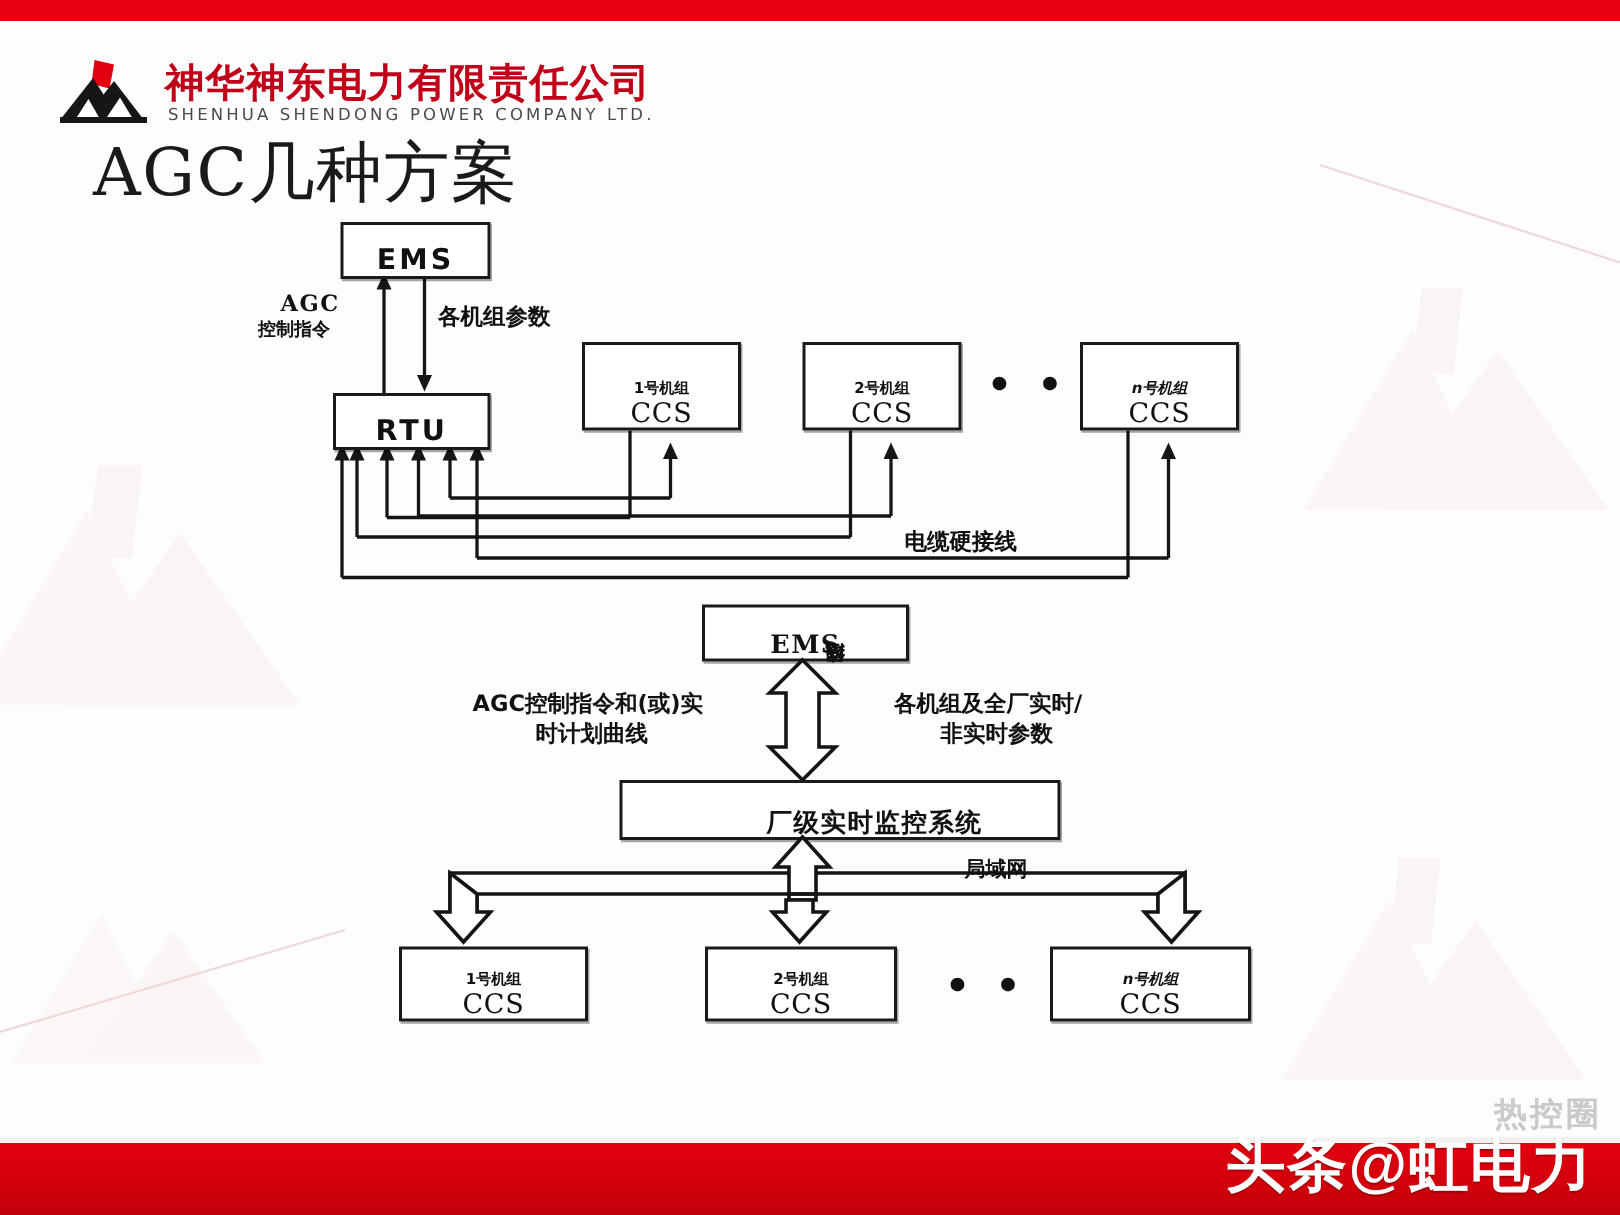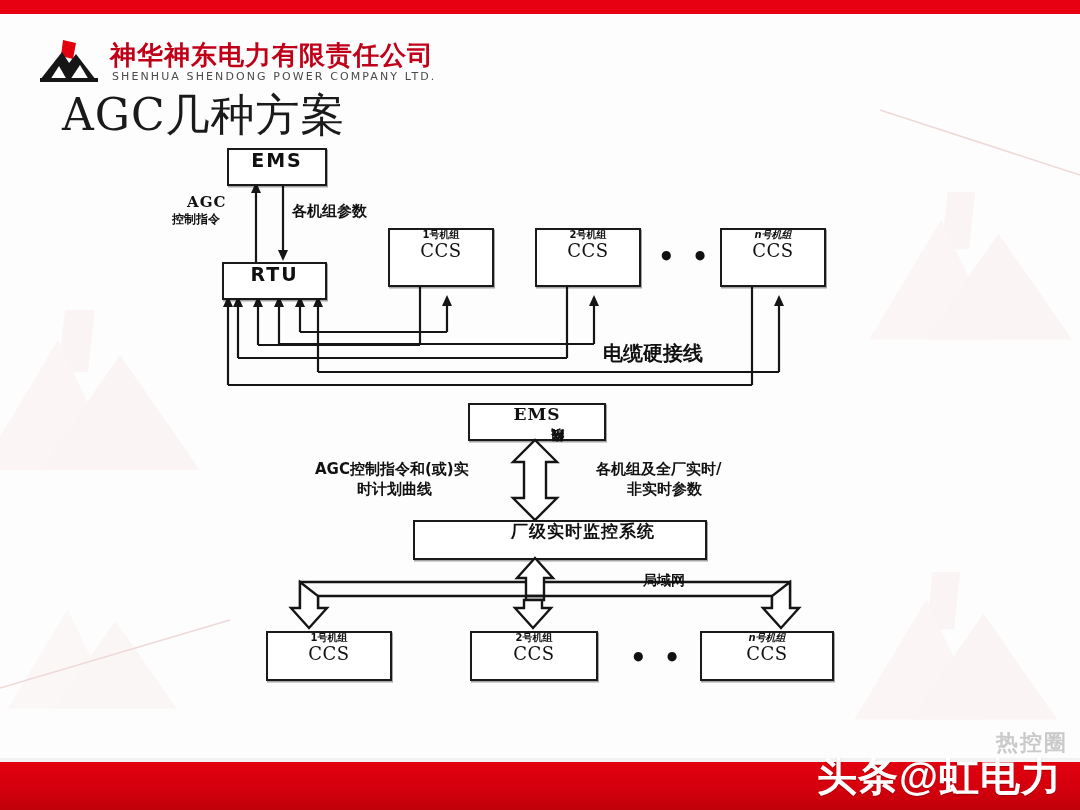--- a/index.html
+++ b/index.html
@@ -28,21 +28,21 @@
   #company-cn{position:absolute;left:70px;top:0px;font-family:"DejaVu Sans","Liberation Sans",sans-serif;
     font-weight:bold;font-size:26px;color:#c00018;letter-spacing:1px;white-space:nowrap;text-align:right;}
   #company-en{position:absolute;left:72px;top:32px;font-family:"DejaVu Sans","Liberation Sans",sans-serif;
     font-weight:normal;font-size:11px;color:#4a4a4a;letter-spacing:2.1px;white-space:nowrap;}
 
   #slide-title{position:absolute;left:62px;top:86px;font-family:"DejaVu Serif","Liberation Serif",serif;
     font-size:44px;color:#1a1a1a;letter-spacing:1px;white-space:nowrap;}
 
   
   .node{position:absolute;border:2.5px solid #1a1a1a;background:#fff;
-    display:flex;flex-direction:column;align-items:center;justify-content:flex-start;
+    display:flex;flex-direction:column;align-items:center;justify-content:flex-end;
     font-family:"DejaVu Serif","Liberation Serif",serif;color:#111;line-height:1.08;
     box-shadow:1px 1.5px 0 rgba(0,0,0,.35);}
   .node .l1{font-size:10px;font-weight:bold;font-family:"DejaVu Sans","Liberation Sans",sans-serif;}
   .node .l2{font-size:18px;font-family:"DejaVu Serif","Liberation Serif",serif;letter-spacing:.5px;}
   .node .mono{font-size:17px;font-weight:bold;letter-spacing:1px;}
   .node .wide{font-size:19px;font-weight:bold;font-family:"DejaVu Sans","Liberation Sans",sans-serif;letter-spacing:2px;}
   .ital{font-style:italic;}
 
   .lbl{position:absolute;font-family:"DejaVu Sans","Liberation Sans",sans-serif;
     font-weight:bold;color:#111;line-height:1.25;white-space:pre;}
@@ -189,21 +189,21 @@
   <div class="dots" style="left:658px;top:242px;">• • •</div>
 
   <div class="node" style="left:720px;top:228px;width:102px;height:55px;">
     <span class="l1 ital">n号机组</span>
     <span class="l2">CCS</span>
   </div>
 
   <div class="lbl" style="left:187px;top:193px;font-size:15px;font-family:'DejaVu Serif','Liberation Serif',serif;letter-spacing:1px;">AGC</div>
   <div class="lbl" style="left:172px;top:212px;font-size:12px;">控制指令</div>
   <div class="lbl" style="left:292px;top:202px;font-size:15px;">各机组参数</div>
-  <div class="lbl" style="left:603px;top:341px;font-size:20px;">电缆硬接线</div>
+  <div class="lbl" style="left:603px;top:352px;font-size:15px;">电缆硬接线</div>
 
   <div class="node" style="left:468px;top:403px;width:134px;height:34px;">
     <span class="mono">EMS</span>
   </div>
 
   <div class="node" style="left:413px;top:520px;width:244px;height:36px;padding-left:46px;">
     <span class="l1" style="font-size:17px;letter-spacing:1px;">厂级实时监控系统</span>
   </div>
 
   <svg class="overlay">

